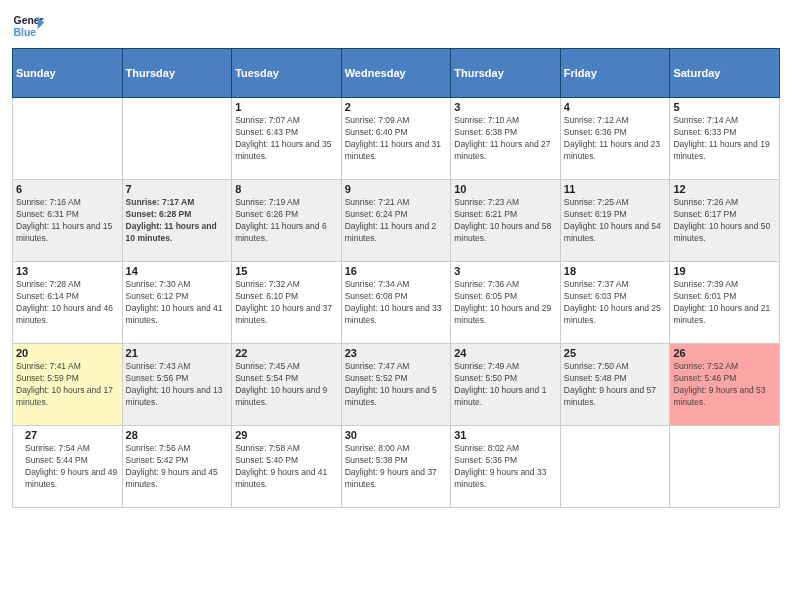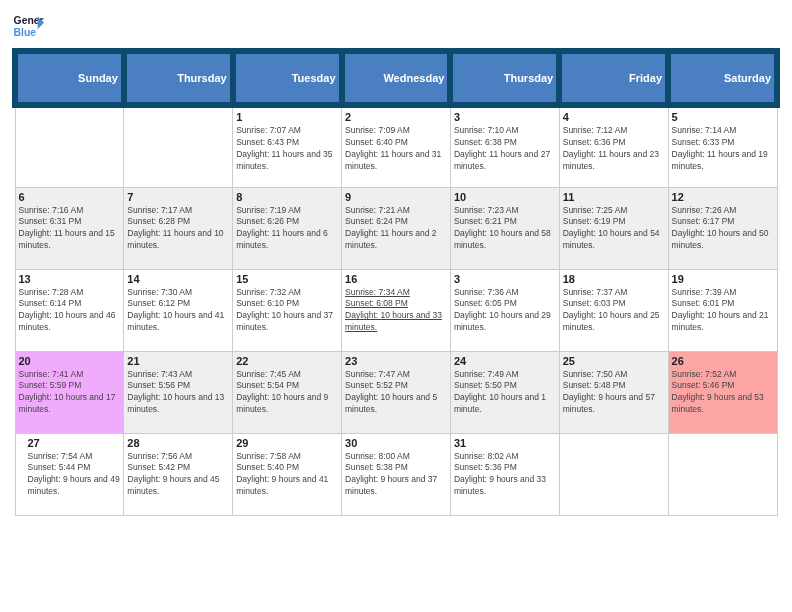--- a/index.html
+++ b/index.html
@@ -48,22 +48,22 @@
       width: 100%;
       border-collapse: collapse;
       table-layout: fixed;
     }
     .calendar th {
       background: #4a7fc1;
       color: #fff;
       font-size: 11px;
       font-weight: bold;
       padding: 18px 3px;
-      text-align: right;
-      border: 6px solid #0c4a6e;
+      text-align: left;
+      border: 1px solid #0c4a6e;
     }
     .calendar td {
       vertical-align: top;
       border: 1px solid #ccc;
       padding: 3px 3px;
       font-size: 9px;
       color: #333;
       height: 82px;
       background: #fff;
     }
@@ -156,21 +156,21 @@
         </tr>
         <tr>
           <td style="background: rgb(239, 239, 239);">
             <span class="day-num">6</span>
             <div class="day-info" style="white-space: pre-line;">Sunrise: 7:16 AM
 Sunset: 6:31 PM
 Daylight: 11 hours and 15 minutes.</div>
           </td>
           <td style="background: rgb(239, 239, 239);">
             <span class="day-num">7</span>
-            <div class="day-info" style="white-space: pre-line;">Sunrise: 7:17 AM
+            <div class="day-info" style="white-space: pre-line; font-weight: bold;">Sunrise: 7:17 AM
 Sunset: 6:28 PM
 Daylight: 11 hours and 10 minutes.</div>
           </td>
           <td style="background: rgb(239, 239, 239);">
             <span class="day-num">8</span>
             <div class="day-info" style="white-space: pre-line;">Sunrise: 7:19 AM
 Sunset: 6:26 PM
 Daylight: 11 hours and 6 minutes.</div>
           </td>
           <td style="background: rgb(239, 239, 239);">
@@ -212,21 +212,21 @@
 Daylight: 10 hours and 41 minutes.</div>
           </td>
           <td style="background: rgb(255, 255, 255);">
             <span class="day-num">15</span>
             <div class="day-info" style="white-space: pre-line;">Sunrise: 7:32 AM
 Sunset: 6:10 PM
 Daylight: 10 hours and 37 minutes.</div>
           </td>
           <td style="background: rgb(255, 255, 255);">
             <span class="day-num">16</span>
-            <div class="day-info" style="white-space: pre-line; text-decoration: underline;">Sunrise: 7:34 AM
+            <div class="day-info" style="white-space: pre-line;">Sunrise: 7:34 AM
 Sunset: 6:08 PM
 Daylight: 10 hours and 33 minutes.</div>
           </td>
           <td style="background: rgb(255, 255, 255);">
             <span class="day-num">3</span>
             <div class="day-info" style="white-space: pre-line;">Sunrise: 7:36 AM
 Sunset: 6:05 PM
 Daylight: 10 hours and 29 minutes.</div>
           </td>
           <td style="background: rgb(255, 255, 255); margin-left: 28px;">
@@ -236,21 +236,21 @@
 Daylight: 10 hours and 25 minutes.</div>
           </td>
           <td style="background: rgb(255, 255, 255);">
             <span class="day-num">19</span>
             <div class="day-info" style="white-space: pre-line;">Sunrise: 7:39 AM
 Sunset: 6:01 PM
 Daylight: 10 hours and 21 minutes.</div>
           </td>
         </tr>
         <tr>
-          <td style="background: #f0abfc; margin-top: 44px;">
+          <td style="background: #fef9c3; margin-top: 44px;">
             <span class="day-num">20</span>
             <div class="day-info" style="white-space: pre-line;">Sunrise: 7:41 AM
 Sunset: 5:59 PM
 Daylight: 10 hours and 17 minutes.</div>
           </td>
           <td style="background: rgb(239, 239, 239);">
             <span class="day-num">21</span>
             <div class="day-info" style="white-space: pre-line;">Sunrise: 7:43 AM
 Sunset: 5:56 PM
 Daylight: 10 hours and 13 minutes.</div>

